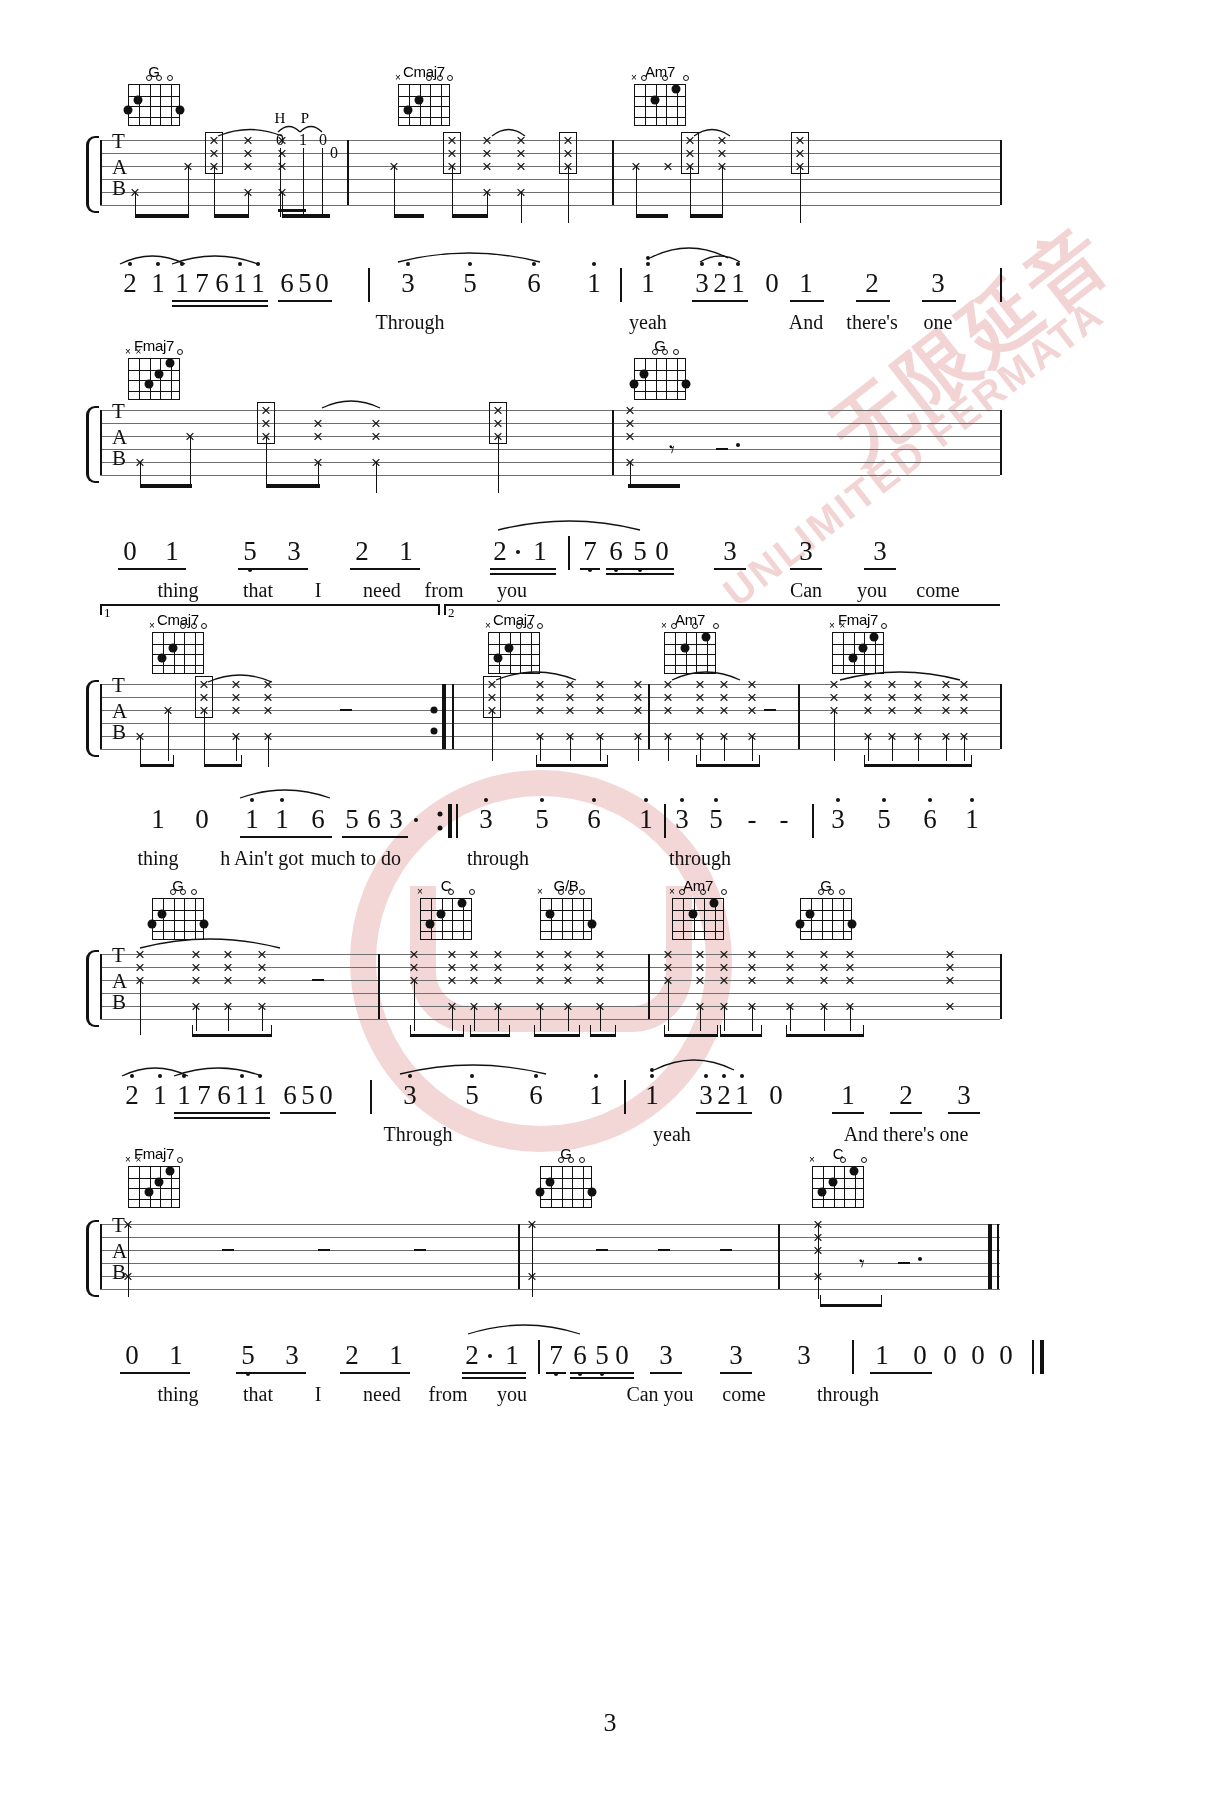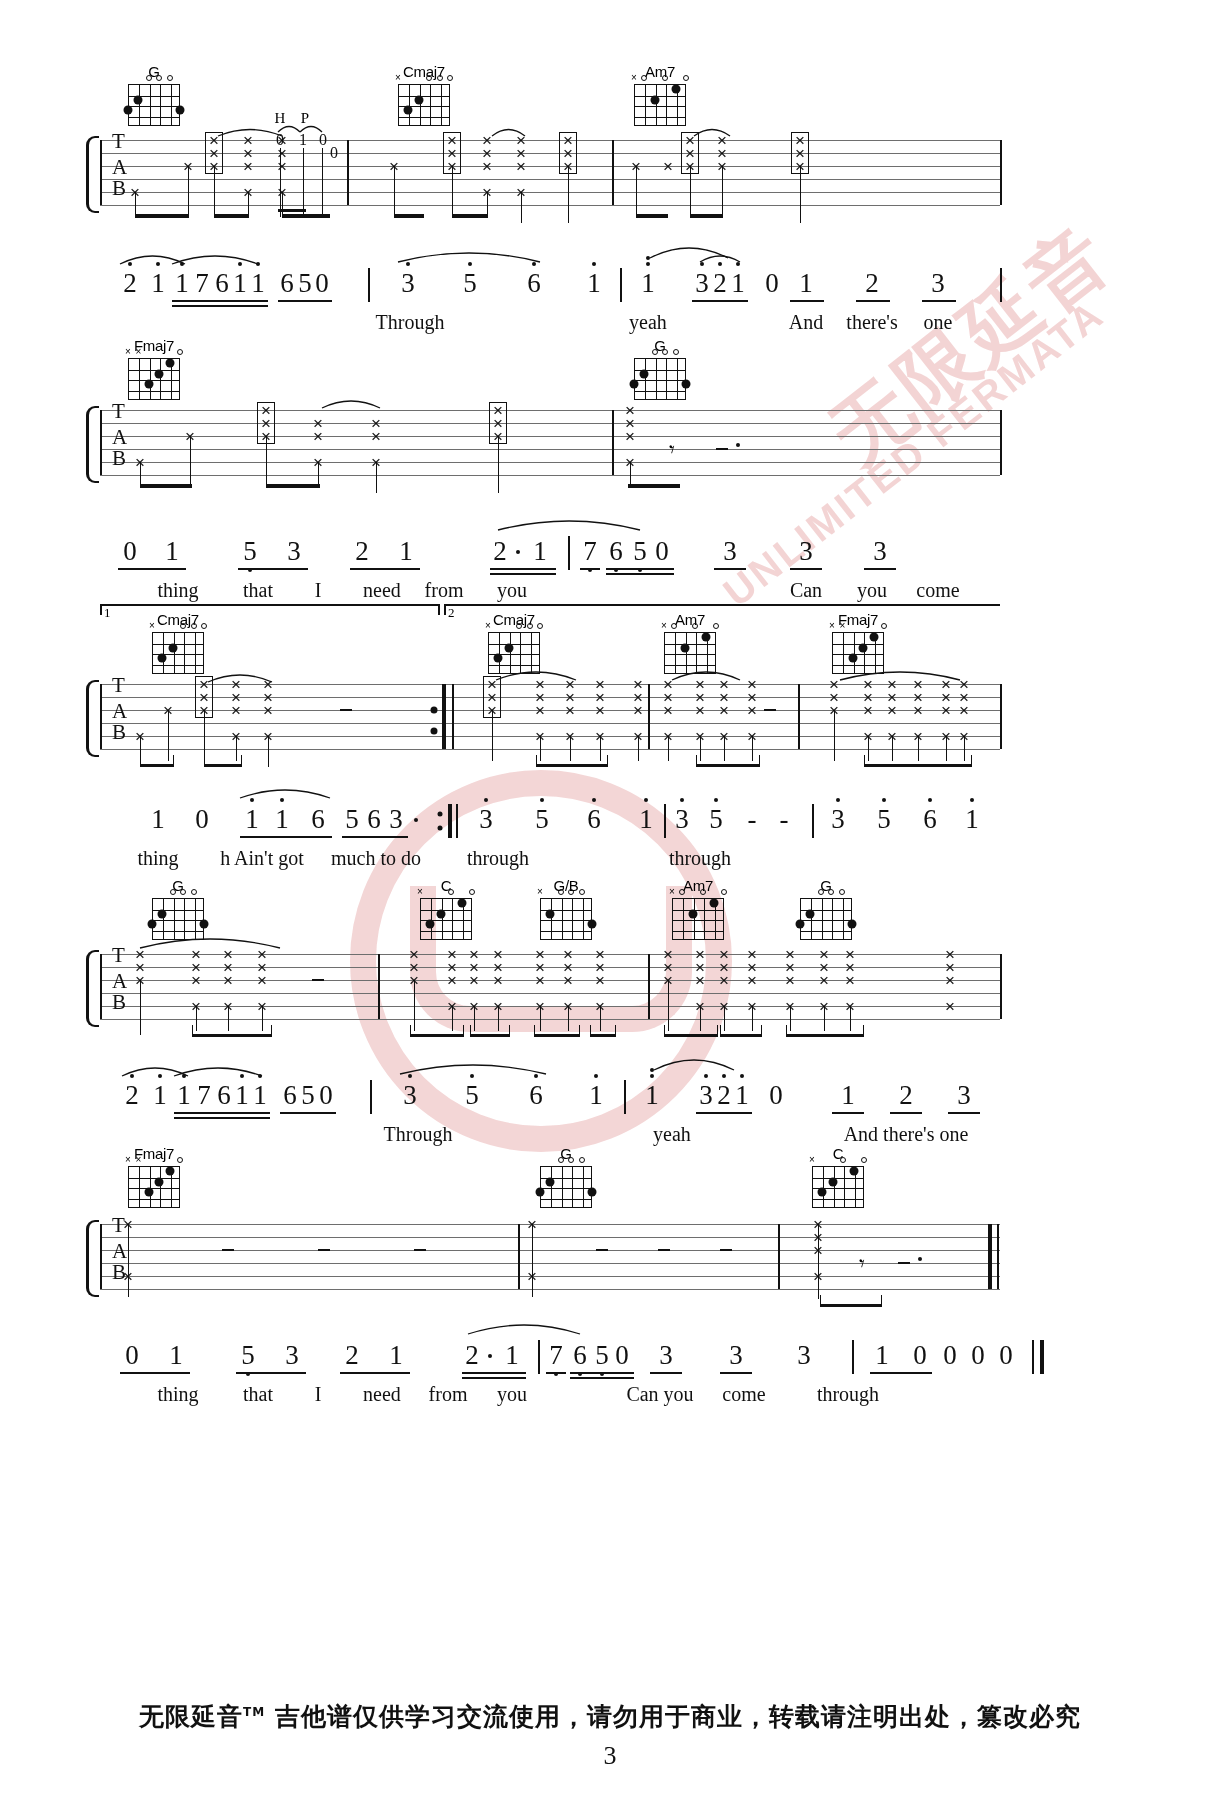--- a/index.html
+++ b/index.html
@@ -743,21 +743,21 @@
       <div class="jp" style="left:838px;top:202px;">3</div>
       <div class="jpdot" style="left:838px;top:196px;"></div>
       <div class="jp" style="left:884px;top:202px;">5</div>
       <div class="jpdot" style="left:884px;top:196px;"></div>
       <div class="jp" style="left:930px;top:202px;">6</div>
       <div class="jpdot" style="left:930px;top:196px;"></div>
       <div class="jp" style="left:972px;top:202px;">1</div>
       <div class="jpdot" style="left:972px;top:196px;"></div>
       <div class="lyric" style="left:158px;top:244px;">thing</div>
       <div class="lyric" style="left:262px;top:244px;">h Ain't got</div>
-      <div class="lyric" style="left:376px;top:244px;">much to do</div>
+      <div class="lyric" style="left:356px;top:244px;">much to do</div>
       <div class="lyric" style="left:498px;top:244px;">through</div>
       <div class="lyric" style="left:700px;top:244px;">through</div>
     </div>
 
   <div class="system" id="sys4" style="top:886px;height:250px">
       <div class="staff">
         <div class="staff-line" style="left:100px;top:68px;width:900px;"></div>
         <div class="staff-line" style="left:100px;top:81px;width:900px;"></div>
         <div class="staff-line" style="left:100px;top:94px;width:900px;"></div>
         <div class="staff-line" style="left:100px;top:107px;width:900px;"></div>
@@ -1169,17 +1169,16 @@
       <div class="lyric" style="left:318px;top:232px;">I</div>
       <div class="lyric" style="left:382px;top:232px;">need</div>
       <div class="lyric" style="left:448px;top:232px;">from</div>
       <div class="lyric" style="left:512px;top:232px;">you</div>
       <div class="lyric" style="left:660px;top:232px;">Can you</div>
       <div class="lyric" style="left:744px;top:232px;">come</div>
       <div class="lyric" style="left:848px;top:232px;">through</div>
     </div>
 
   <div class="footer" style="top:1700px">
-    <div class="footer-line"><span>无限延音</span><span class="tm">TM</span> <span>吉他谱仅供学习交流使用，请勿用于商业，转载请注明出处，篡改必究</span></div>
     <div class="pageno">3</div>
   </div>
 
 </div>
 
 </body></html>

